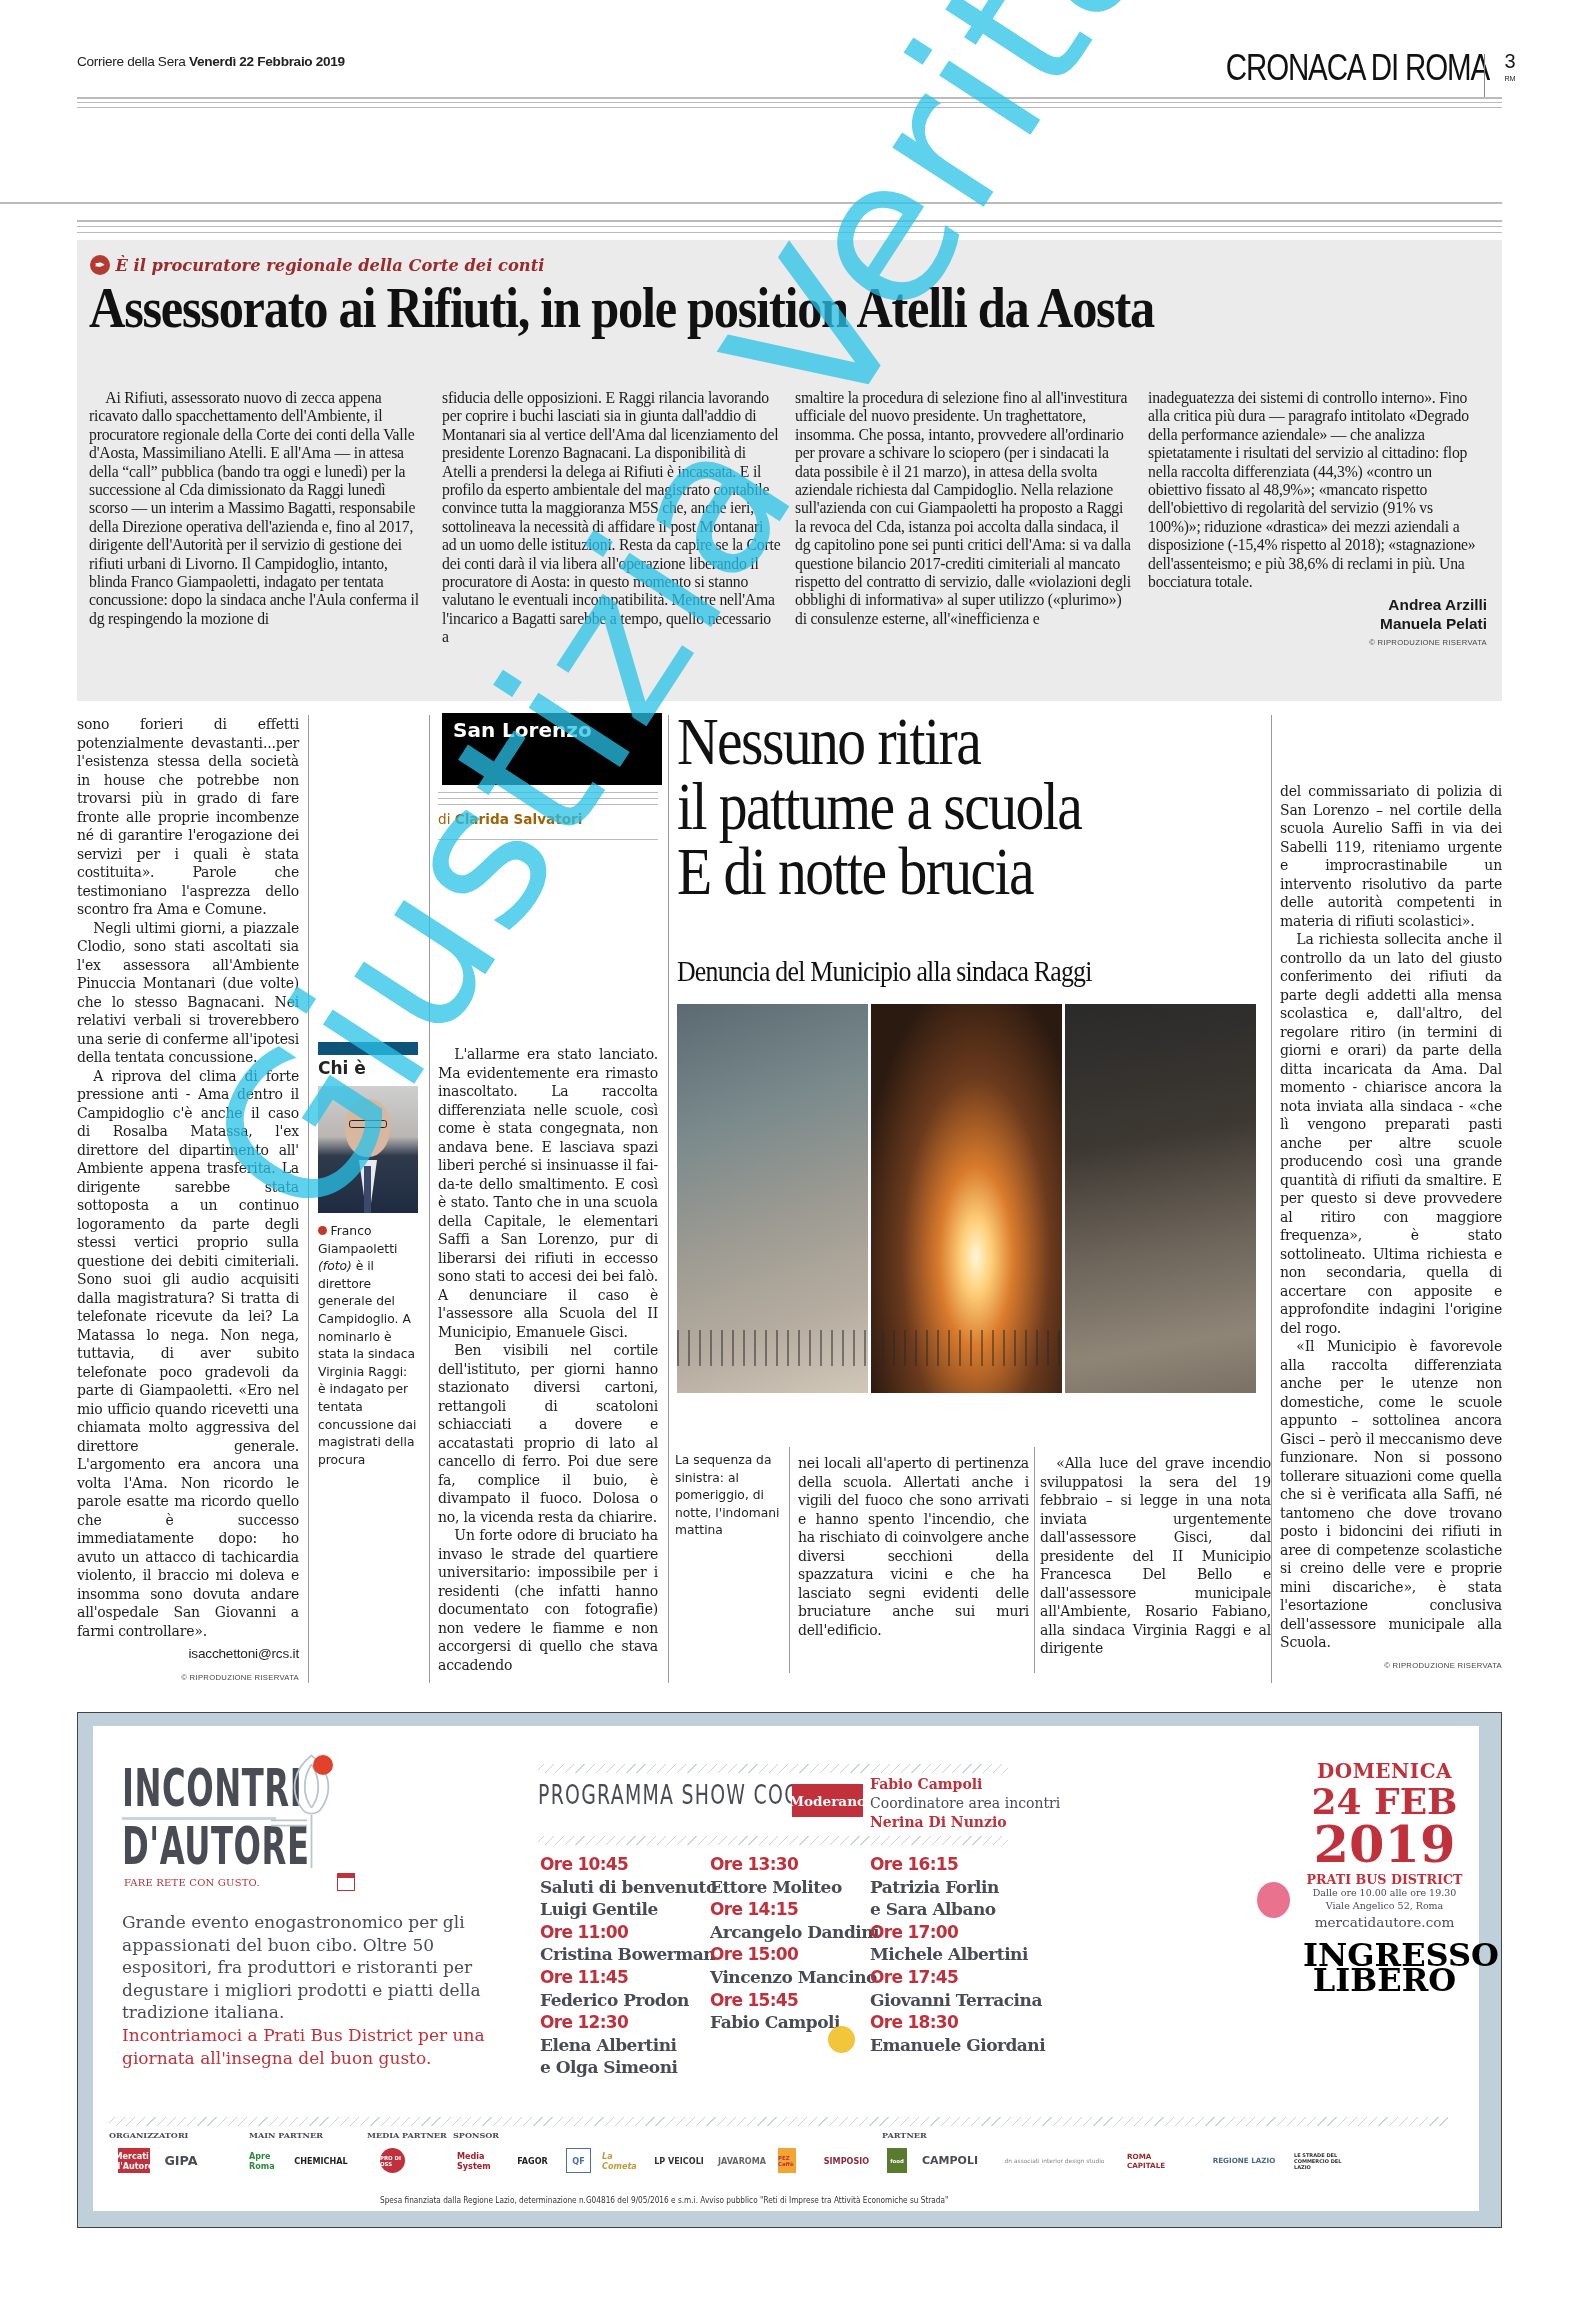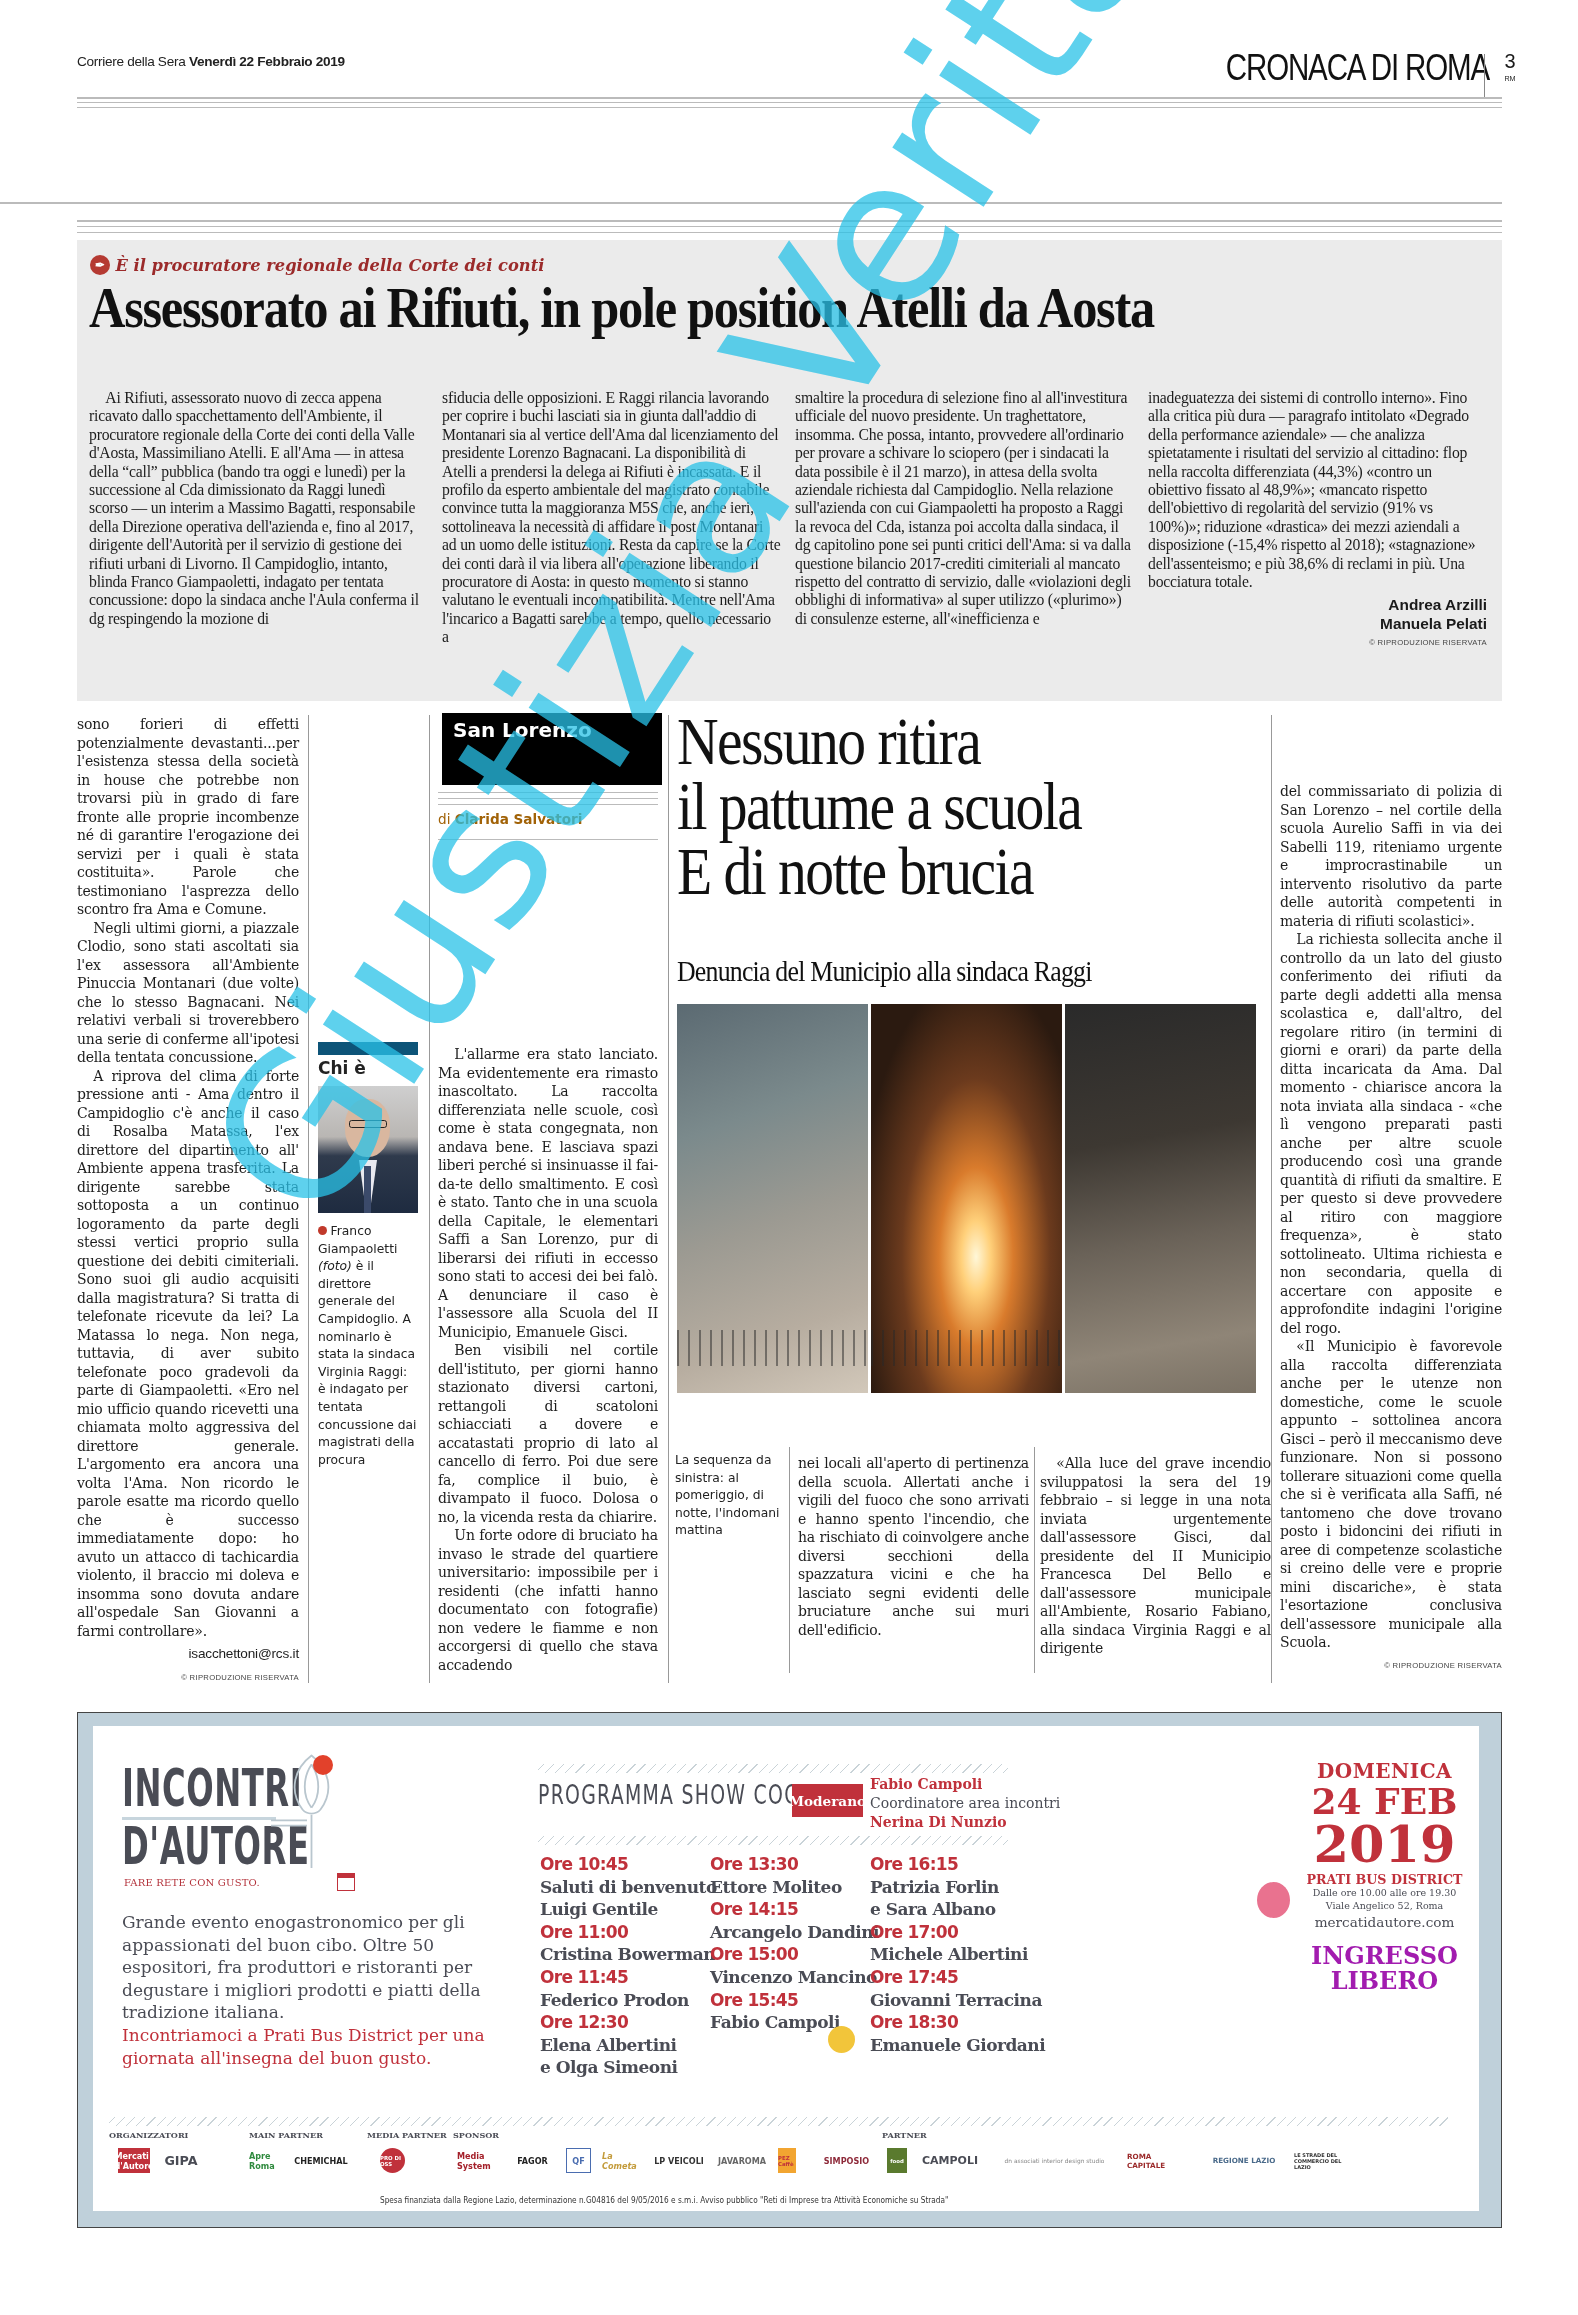--- a/index.html
+++ b/index.html
@@ -81,21 +81,21 @@
 .sched1{left:540px;top:1853px}
 .sched2{left:710px;top:1853px}
 .sched3{left:870px;top:1853px}
 .date-box{left:1303px;top:1759px;width:163px;text-align:center;font-family:"DejaVu Serif",serif;color:#c0313b}
 .date-box .d1{font-size:20px;font-weight:bold;letter-spacing:0.5px}
 .date-box .d2{font-size:36px;font-weight:bold;line-height:36px}
 .date-box .d3{font-size:51px;font-weight:bold;line-height:51px}
 .date-box .d4{font-size:12.7px;font-weight:bold;margin-top:1.8px}
 .date-box .d5{font-size:9.5px;color:#4a4c55;line-height:12.7px}
 .date-box .d6{font-size:13.6px;color:#4a4c55;margin-top:1.8px}
-.date-box .free{margin-top:12.7px;font-size:24px;line-height:25px;color:#a21caf;font-weight:bold}
+.date-box .free{margin-top:12.7px;font-size:32px;line-height:25px;color:#000000;font-weight:bold}
 .deco{border-radius:50%}
 .spons-labels{left:109px;top:2130px;width:1357px;font-family:"DejaVu Serif",serif;font-weight:bold;font-size:8.1px;color:#4a4c55}
 .spons-logos{left:109px;top:2148px;width:1357px;height:41px}
 .logo-chip{position:absolute;height:25px;font-family:"DejaVu Sans",sans-serif;font-size:8.1px;display:flex;align-items:center;justify-content:center;font-weight:bold}
 .fine{left:380px;top:2196px;font-family:"DejaVu Sans",sans-serif;font-size:8px;color:#333;white-space:nowrap;transform:scaleX(0.92);transform-origin:left top}
 </style>
 </head>
 <body>
 
 <div class="abs hdr-left">

